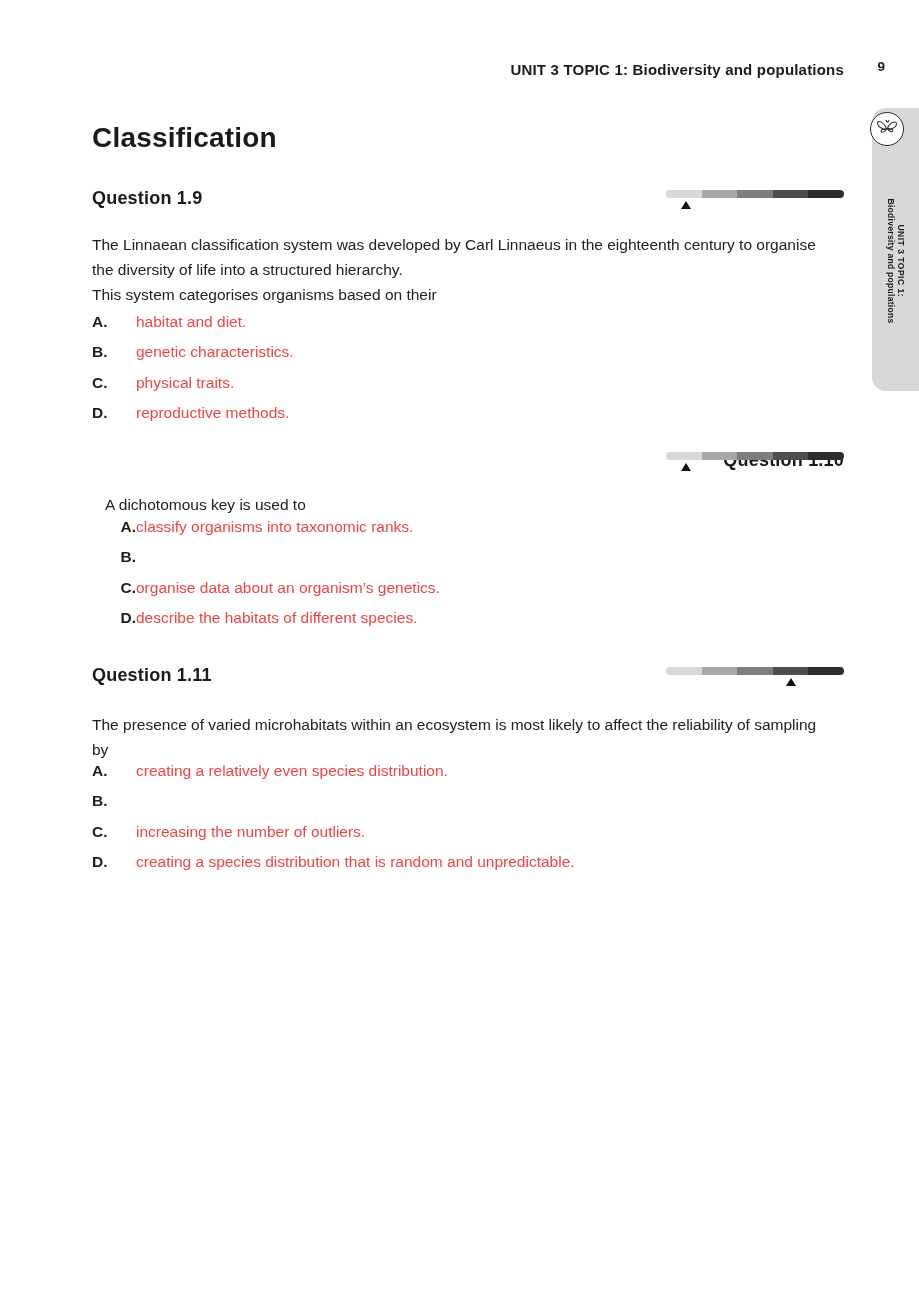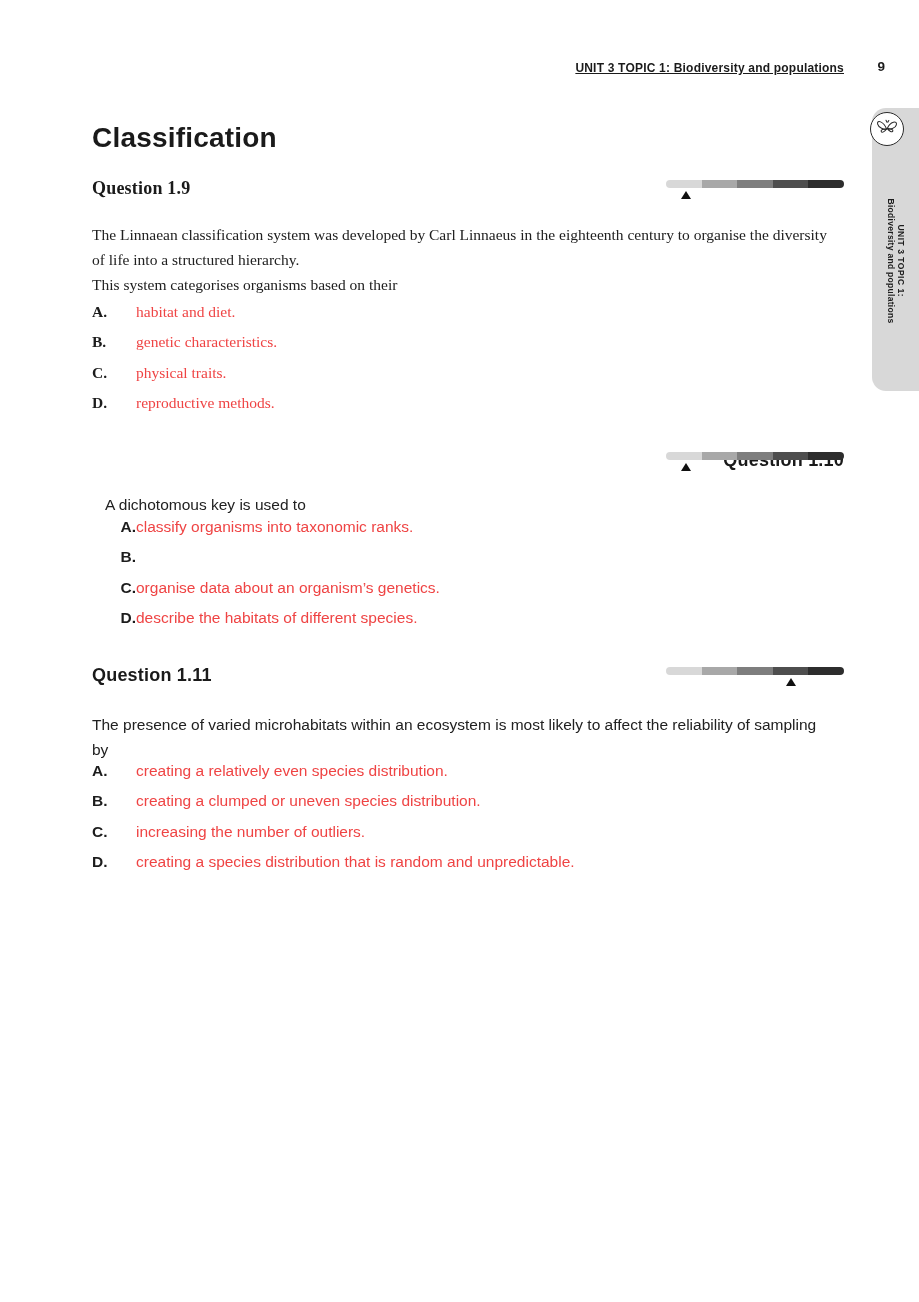--- a/index.html
+++ b/index.html
@@ -12,25 +12,24 @@
     overflow: hidden;
     font-family: "Liberation Sans", sans-serif;
     color: #1f1f1f;
   }
 
   
   .running-head {
     position: absolute;
     top: 61px;
     right: 75px;
-    font-size: 12px;
+    font-size: 15px;
     font-weight: 700;
     letter-spacing: 0.2px;
     color: #1b1b1b;
-    text-decoration: underline;
   }
   .page-num {
     position: absolute;
     top: 59px;
     right: 34px;
     font-size: 13.5px;
     font-weight: 800;
     color: #1b1b1b;
   }
 
@@ -152,21 +151,21 @@
           </g>
         </svg>
       </span>
     </div>
     <div class="tab-text">
       <div class="t1">UNIT 3 TOPIC 1:</div>
       <div class="t2">Biodiversity and populations</div>
     </div>
   </div>
 
-  <section class="qsec" style="top:178px; height:250px;font-family:Liberation Serif, serif;">
+  <section class="qsec" style="top:188px; height:250px;">
     <h2>Question 1.9</h2>
     <div class="diffbar">
       <span class="segs">
           <i style="background: rgb(216, 216, 216);"></i>
           <i style="background: rgb(168, 168, 168);"></i>
           <i style="background: rgb(126, 126, 126);"></i>
           <i style="background: rgb(78, 78, 78);"></i>
           <i style="background: rgb(45, 45, 45);"></i>
         </span>
       <span class="diffmarker" style="left: calc(11% - 5px);"></span>
@@ -238,21 +237,20 @@
       <span class="diffmarker" style="left: calc(70% - 5px);"></span>
     </div>
     <p class="qpara" style="top:47px;">The presence of varied microhabitats within an ecosystem is most likely to affect the reliability of sampling by</p>
     <div class="opts" style="top:97px;">
       <div class="opt">
         <span class="letter">A.</span>
         <span class="text">creating a relatively even species distribution.</span>
       </div>
       <div class="opt">
         <span class="letter">B.</span>
-        <span class="text">creating a clumped or uneven species distribution.</span>
       </div>
       <div class="opt">
         <span class="letter">C.</span>
         <span class="text">increasing the number of outliers.</span>
       </div>
       <div class="opt">
         <span class="letter">D.</span>
         <span class="text">creating a species distribution that is random and unpredictable.</span>
       </div>
     </div>

